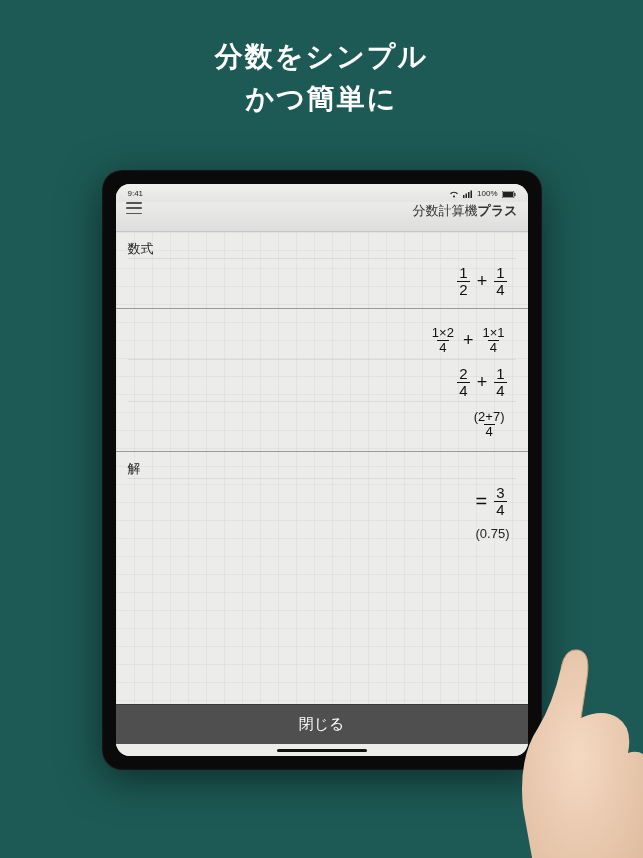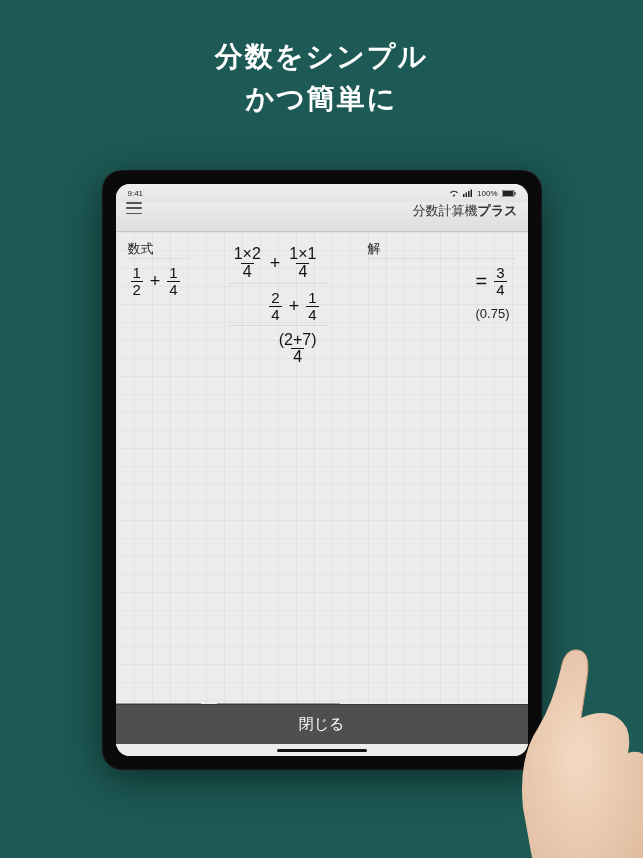--- a/index.html
+++ b/index.html
@@ -52,40 +52,40 @@
   .statusbar {
     height: 18px;
     display: flex;
     justify-content: space-between;
     align-items: center;
     padding: 0 12px;
     font-size: 8px;
     color: #222;
     background: linear-gradient(#f0f0ee,#e4e4e2);
   }
-  .status-right { display: flex; gap: 4px; align-items: center; }
+  .status-right { display: flex; gap: 4px; align-items: flex-end; }
   .status-right svg { display: block; }
 
   .titlebar {
     height: 30px;
     display: flex;
     align-items: flex-start;
     justify-content: space-between;
     padding: 0 10px;
     border-bottom: 1px solid #c5c5c3;
     background: linear-gradient(#ebebe9,#dedede);
   }
   .hamburger {
     width: 16px; height: 12px;
     display: flex; flex-direction: column; justify-content: space-between;
   }
   .hamburger span { height: 1.5px; background: #555; border-radius: 1px; }
   .app-title { font-size: 13px; color: #333; }
 
-  .content { flex: 1; display: flex; flex-direction: row; gap: 16px; }
+  .content { flex: 1; display: flex; flex-direction: column; }
   .section {
     border-bottom: 1.5px solid #9a9a98;
     padding: 8px 12px 8px 12px;
   }
   .section:last-of-type { border-bottom: none; flex: 1; }
   .section-label { font-size: 13px; color: #222; }
 
   .expr-row {
     display: flex;
     justify-content: flex-end;
@@ -99,21 +99,21 @@
     display: inline-flex;
     flex-direction: column;
     align-items: center;
     font-size: 15px;
     line-height: 1.05;
     color: #111;
     margin: 0 3px;
   }
   .frac .n { padding: 0 2px; }
   .frac .d { border-top: 1.3px solid #111; padding: 0 2px; }
-  .frac.small { font-size: 16px; }
+  .frac.small { font-size: 13px; }
   .op { font-size: 18px; color: #111; margin: 0 4px; }
   .eq { font-size: 20px; color: #111; margin-right: 4px; }
   .decimal { text-align: right; font-size: 13px; color: #222; padding-right: 6px; padding-top: 6px; }
 
   .close-btn {
     background: #4f4f4f;
     color: #ffffff;
     text-align: center;
     font-size: 15px;
     padding: 10px 0;

